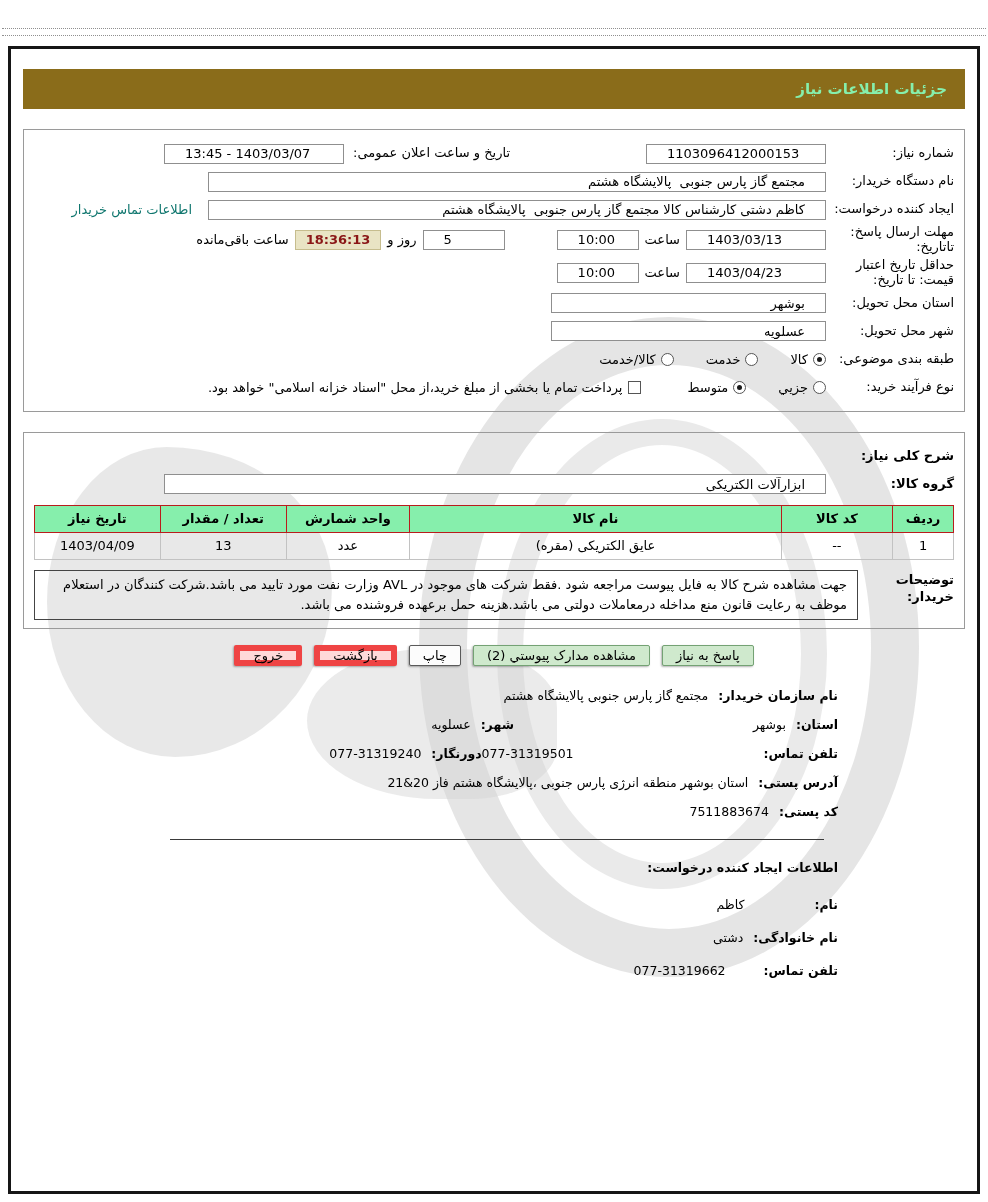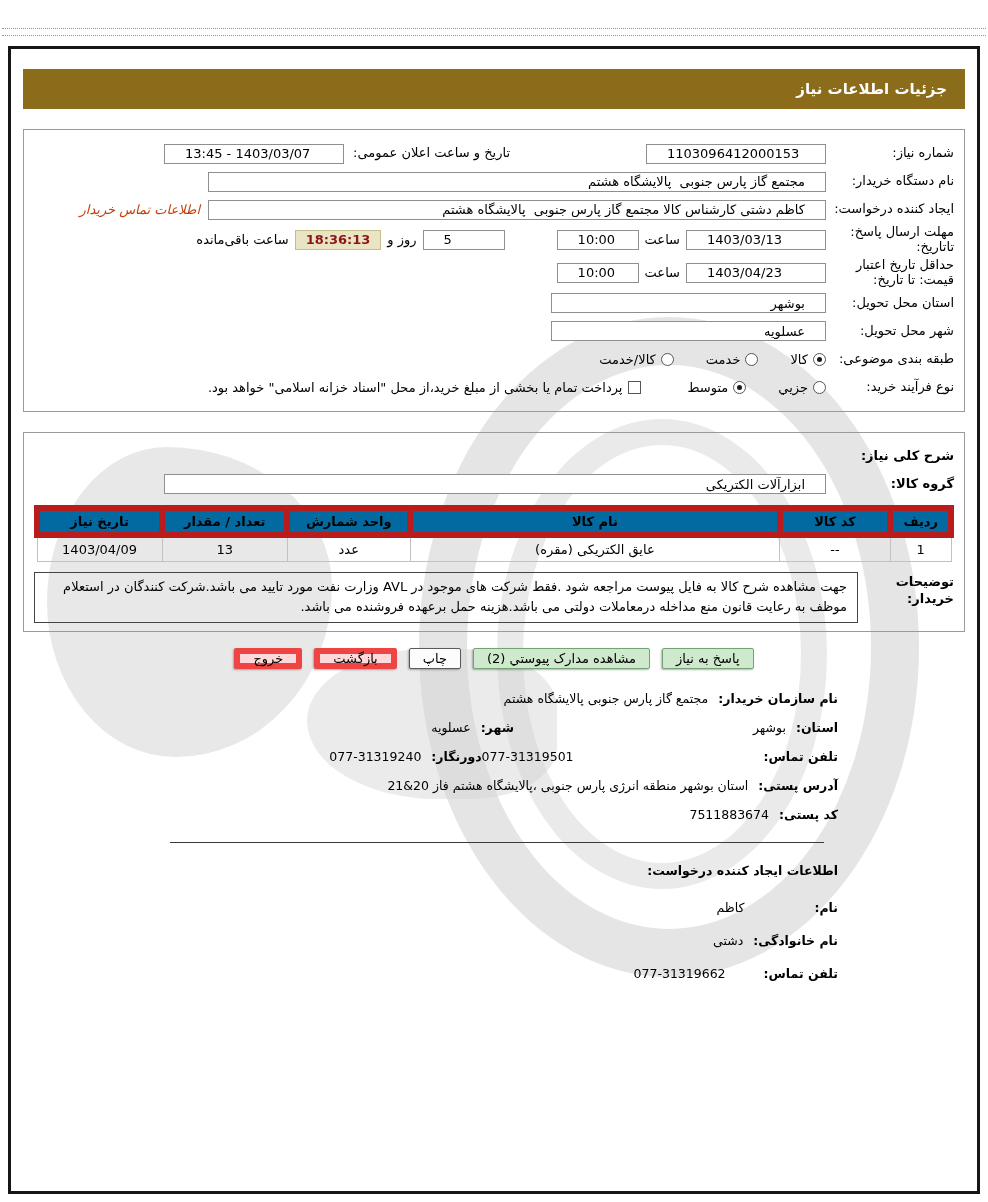--- a/index.html
+++ b/index.html
@@ -26,21 +26,21 @@
 
   
   .wm { position:absolute; inset:0; z-index:1; pointer-events:none; overflow:hidden; }
   .wm-ring  { position:absolute; right:58px;  top:268px; width:500px; height:660px; border:48px solid #cfcfcf; border-radius:50%; opacity:.55; }
   .wm-ring2 { position:absolute; right:150px; top:370px; width:330px; height:470px; border:26px solid #d6d6d6; border-radius:50%; opacity:.5; }
   .wm-callig { position:absolute; right:645px; top:398px; width:285px; height:310px; background:#d2d2d2; opacity:.5; border-radius: 42% 58% 55% 45% / 50% 45% 55% 50%; }
   .wm-blob2 { position:absolute; right:420px; top:600px; width:250px; height:150px; background:#d2d2d2; opacity:.45; border-radius: 55% 45% 40% 60%; }
 
   .bar {
     position:relative; z-index:2;
-    background:#8a6c1a; color:#ffffff; font-weight:bold; font-size:15px;
+    background:#8a6c1a; color:#86efac; font-weight:bold; font-size:15px;
     display:flex; align-items:center;
   }
   .bar-need { height:40px; margin:20px 12px 0; padding:0 18px; }
   .bar-contact { height:32px; width:700px; margin:34px auto 0; padding:0 20px; font-size:14px; }
 
   .panel {
     position:relative; z-index:2;
     border:1px solid #9a9a9a;
     margin:20px 12px 0;
     padding:8px 10px;
@@ -60,35 +60,35 @@
   .ltr { direction:ltr; unicode-bidi:embed; }
   .alr { text-align:right; }
   .mr130 { margin-right:130px; }
   .mr46  { margin-right:46px; }
 
   .badge {
     background:#e9e4c4; border:1px solid #c6bd8e; color:#8a1616;
     font-weight:bold; height:20px; padding:0 10px;
     display:flex; align-items:center;
   }
-  .link { color:#c2410c; cursor:pointer; margin-right:2px;font-style:italic; }
+  .link { color:#0f766e; cursor:pointer; margin-right:10px; }
 
   .opt { display:flex; align-items:center; gap:5px; margin-left:26px; }
   .radio {
     width:13px; height:13px; border:1px solid #555; border-radius:50%;
     background:#fff; display:inline-block; position:relative; flex:0 0 13px;
   }
   .radio.on::after { content:""; position:absolute; inset:3px; background:#1a1a1a; border-radius:50%; }
   .checkbox { width:13px; height:13px; border:1px solid #555; background:#fff; display:inline-block; flex:0 0 13px; }
 
   .goods-heading { font-weight:bold; font-size:14px; margin:10px 168px 4px 0; }
 
   table.goods { width:100%; border-collapse:collapse; margin-top:8px; }
   table.goods th {
-    background:#0369a1; border:6px solid #b91c1c; font-weight:bold;
+    background:#86efac; border:1px solid #b91c1c; font-weight:bold;
     height:27px; font-size:13px; padding:0 4px;
   }
   table.goods td {
     border:1px solid #c2c2c2; height:27px; text-align:center; padding:0 4px;
     background:transparent;
   }
   col.c1{width:60px} col.c2{width:110px} col.c3{width:366px}
   col.c4{width:122px} col.c5{width:124px} col.c6{width:124px}
 
   .notes-row { display:flex; margin-top:10px; gap:8px; align-items:flex-start; }

